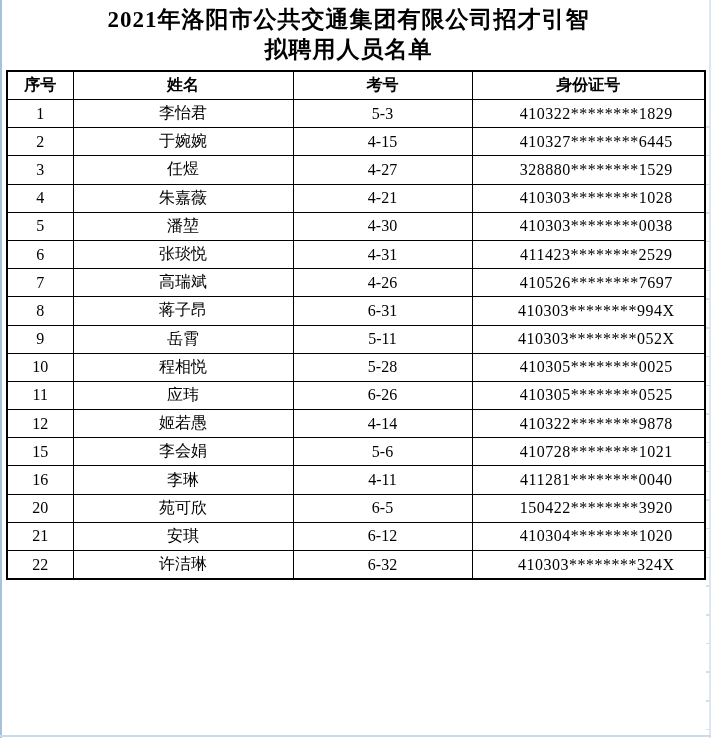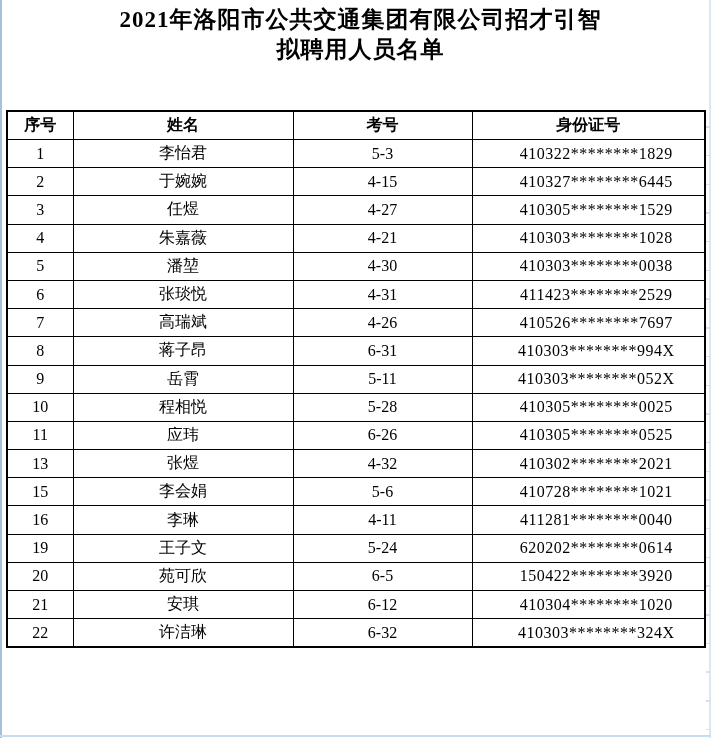--- a/index.html
+++ b/index.html
@@ -12,30 +12,29 @@
   .grid-left   { position:absolute; left:0; top:0; width:2px; height:738px; background:#a6c0dd; }
   .grid-right-edge { position:absolute; left:709px; top:0; width:2px; height:738px; background:#dde7f3; }
   .grid-right-stubs {
     position:absolute; left:706px; top:99px; width:4px; height:634px;
     background:repeating-linear-gradient(to bottom,
       transparent 0, transparent 27.2px, #d2e0ef 27.2px, #d2e0ef 28.7px);
   }
   .grid-bottom { position:absolute; left:0; top:735px; width:711px; height:2px; background:#c9dcee; }
 
   .title-block {
-    position:absolute; left:12px; top:5px; width:697px;
+    position:absolute; left:0; top:5px; width:697px;
     text-align:center; font-weight:bold; font-size:23px; line-height:30px;
     letter-spacing:1px;
   }
 
   table.roster {
     position:absolute; left:6px; top:70px;
     border-collapse:collapse; table-layout:fixed;
     border:2px solid #000;
-    margin-top:40px;
   }
   .roster th, .roster td {
     border:1.5px solid #000;
     text-align:center; vertical-align:middle;
     padding:0; overflow:hidden; white-space:nowrap;
   }
   .roster th { height:27px;   font-size:16px; font-weight:bold; }
   .roster td { height:27.2px; font-size:16px; font-weight:normal; }
   .roster td.c-id { letter-spacing:0.5px;padding-left:16px; }
 </style>
@@ -77,21 +76,21 @@
       <tr>
         <td class="c-no">2</td>
         <td class="c-name">于婉婉</td>
         <td class="c-exam">4-15</td>
         <td class="c-id">410327********6445</td>
       </tr>
       <tr>
         <td class="c-no">3</td>
         <td class="c-name">任煜</td>
         <td class="c-exam">4-27</td>
-        <td class="c-id">410305********1529</td>
+        <td class="c-id">328880********1529</td>
       </tr>
       <tr>
         <td class="c-no">4</td>
         <td class="c-name">朱嘉薇</td>
         <td class="c-exam">4-21</td>
         <td class="c-id">410303********1028</td>
       </tr>
       <tr>
         <td class="c-no">5</td>
         <td class="c-name">潘堃</td>
@@ -128,42 +127,36 @@
         <td class="c-exam">5-28</td>
         <td class="c-id">410305********0025</td>
       </tr>
       <tr>
         <td class="c-no">11</td>
         <td class="c-name">应玮</td>
         <td class="c-exam">6-26</td>
         <td class="c-id">410305********0525</td>
       </tr>
       <tr>
-        <td class="c-no">13</td>
-        <td class="c-name">张煜</td>
-        <td class="c-exam">4-32</td>
-        <td class="c-id">410302********2021</td>
+        <td class="c-no">12</td>
+        <td class="c-name">姬若愚</td>
+        <td class="c-exam">4-14</td>
+        <td class="c-id">410322********9878</td>
       </tr>
       <tr>
         <td class="c-no">15</td>
         <td class="c-name">李会娟</td>
         <td class="c-exam">5-6</td>
         <td class="c-id">410728********1021</td>
       </tr>
       <tr>
         <td class="c-no">16</td>
         <td class="c-name">李琳</td>
         <td class="c-exam">4-11</td>
         <td class="c-id">411281********0040</td>
-      </tr>
-      <tr>
-        <td class="c-no">19</td>
-        <td class="c-name">王子文</td>
-        <td class="c-exam">5-24</td>
-        <td class="c-id">620202********0614</td>
       </tr>
       <tr>
         <td class="c-no">20</td>
         <td class="c-name">苑可欣</td>
         <td class="c-exam">6-5</td>
         <td class="c-id">150422********3920</td>
       </tr>
       <tr>
         <td class="c-no">21</td>
         <td class="c-name">安琪</td>

